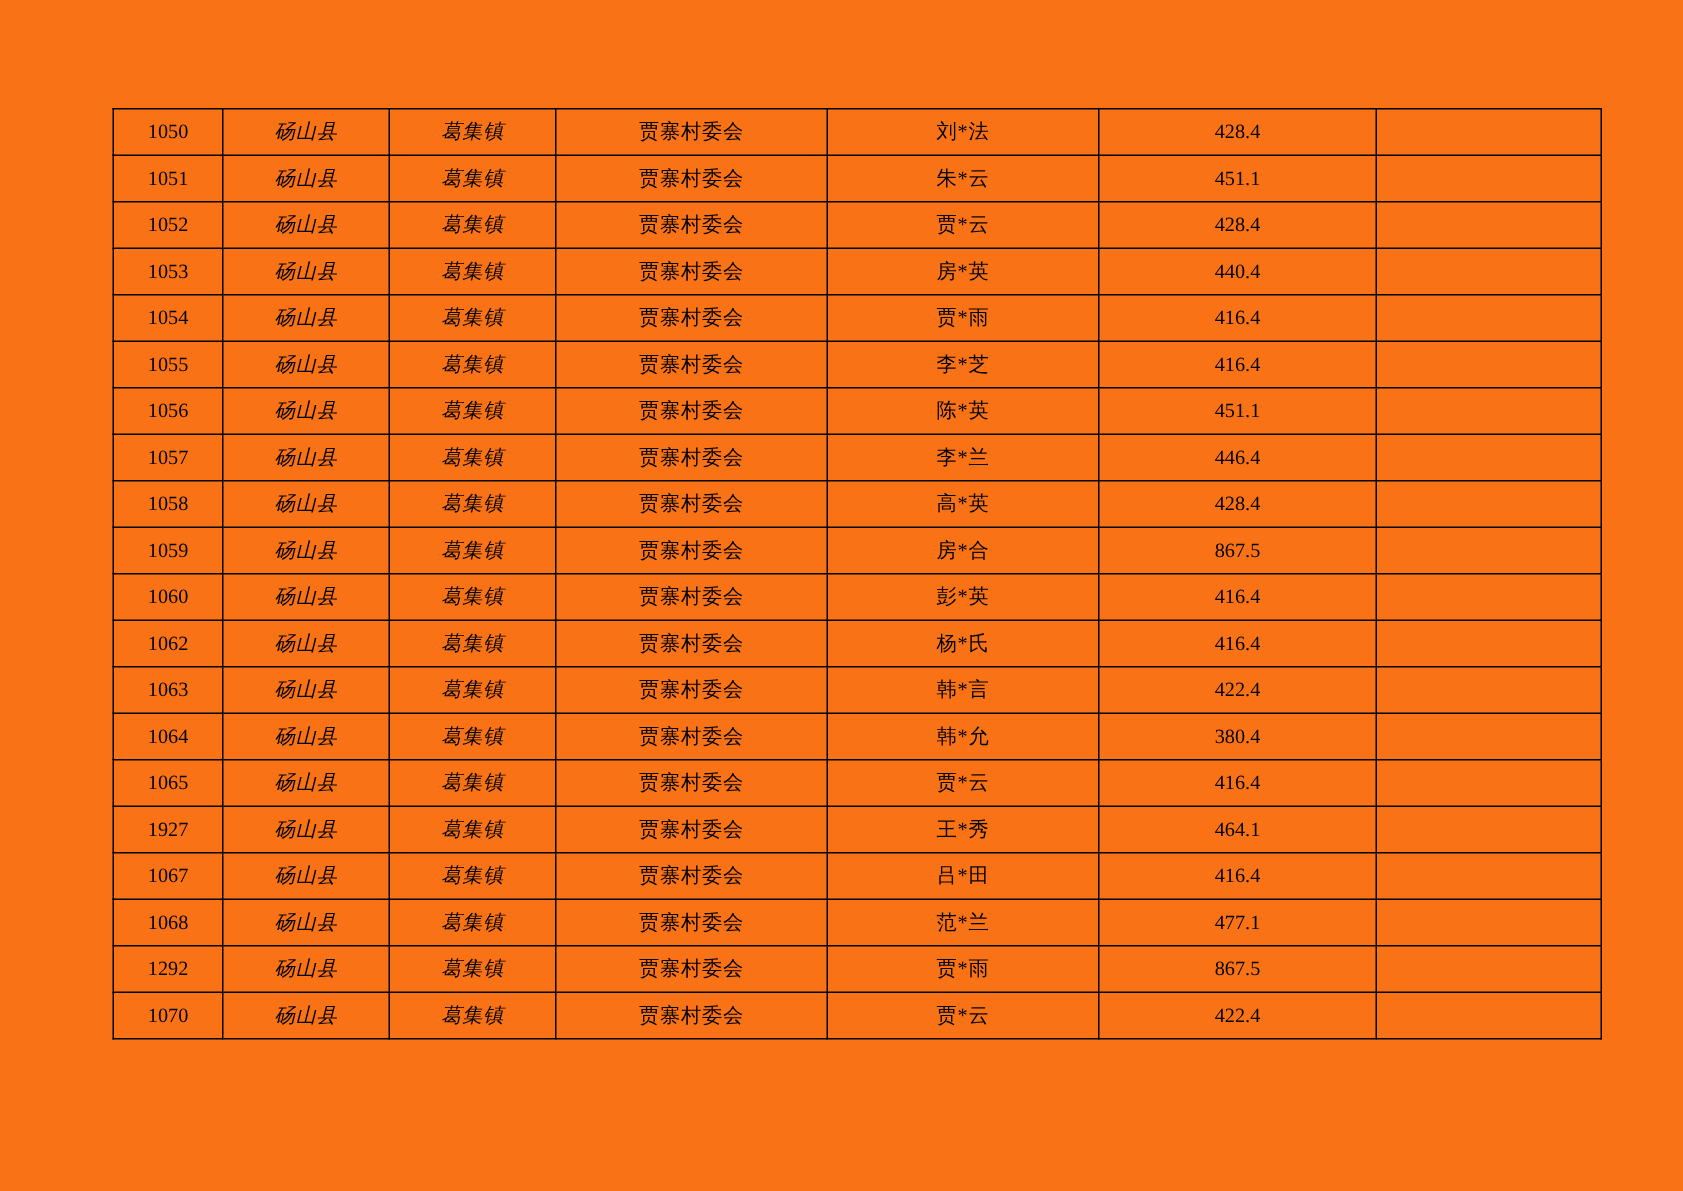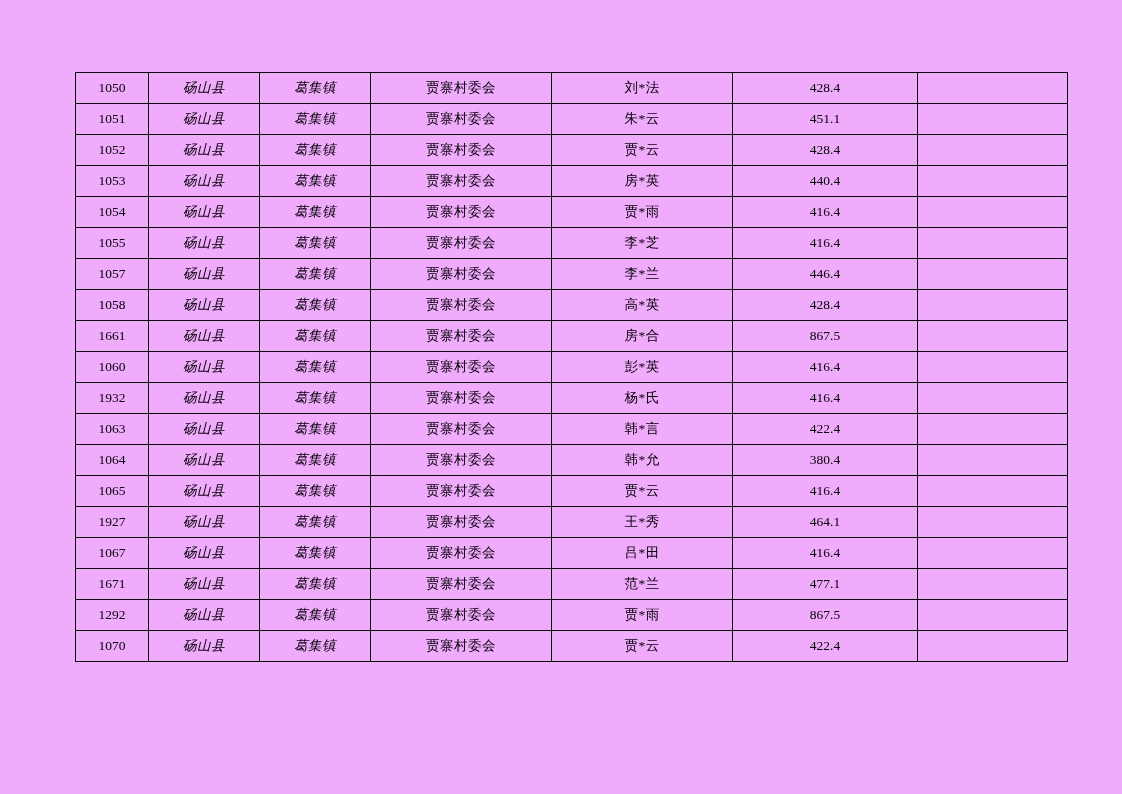--- a/index.html
+++ b/index.html
@@ -11,21 +11,21 @@
     width: 1122px;
     height: 794px;
     font-family: "Liberation Serif", "DejaVu Serif", serif;
     color: #000000;
     overflow: hidden;
   }
   .page {
     position: relative;
     width: 1122px;
     height: 794px;
-    background: #f0abfc;
+    background: #f97316;
   }
   .table-wrap {
     position: absolute;
     left: 75px;
     top: 72px;
     width: 957px;
   }
   table.data-table {
     border-collapse: collapse;
     table-layout: fixed;
@@ -116,57 +116,66 @@
           <tr>
             <td class="c-seq num">1055</td>
             <td class="c-county cn">砀山县</td>
             <td class="c-town cn">葛集镇</td>
             <td class="c-village cn">贾寨村委会</td>
             <td class="c-name cn">李*芝</td>
             <td class="c-amount num">416.4</td>
             <td class="c-note"></td>
           </tr>
           <tr>
+            <td class="c-seq num">1056</td>
+            <td class="c-county cn">砀山县</td>
+            <td class="c-town cn">葛集镇</td>
+            <td class="c-village cn">贾寨村委会</td>
+            <td class="c-name cn">陈*英</td>
+            <td class="c-amount num">451.1</td>
+            <td class="c-note"></td>
+          </tr>
+          <tr>
             <td class="c-seq num">1057</td>
             <td class="c-county cn">砀山县</td>
             <td class="c-town cn">葛集镇</td>
             <td class="c-village cn">贾寨村委会</td>
             <td class="c-name cn">李*兰</td>
             <td class="c-amount num">446.4</td>
             <td class="c-note"></td>
           </tr>
           <tr>
             <td class="c-seq num">1058</td>
             <td class="c-county cn">砀山县</td>
             <td class="c-town cn">葛集镇</td>
             <td class="c-village cn">贾寨村委会</td>
             <td class="c-name cn">高*英</td>
             <td class="c-amount num">428.4</td>
             <td class="c-note"></td>
           </tr>
           <tr>
-            <td class="c-seq num">1661</td>
+            <td class="c-seq num">1059</td>
             <td class="c-county cn">砀山县</td>
             <td class="c-town cn">葛集镇</td>
             <td class="c-village cn">贾寨村委会</td>
             <td class="c-name cn">房*合</td>
             <td class="c-amount num">867.5</td>
             <td class="c-note"></td>
           </tr>
           <tr>
             <td class="c-seq num">1060</td>
             <td class="c-county cn">砀山县</td>
             <td class="c-town cn">葛集镇</td>
             <td class="c-village cn">贾寨村委会</td>
             <td class="c-name cn">彭*英</td>
             <td class="c-amount num">416.4</td>
             <td class="c-note"></td>
           </tr>
           <tr>
-            <td class="c-seq num">1932</td>
+            <td class="c-seq num">1062</td>
             <td class="c-county cn">砀山县</td>
             <td class="c-town cn">葛集镇</td>
             <td class="c-village cn">贾寨村委会</td>
             <td class="c-name cn">杨*氏</td>
             <td class="c-amount num">416.4</td>
             <td class="c-note"></td>
           </tr>
           <tr>
             <td class="c-seq num">1063</td>
             <td class="c-county cn">砀山县</td>
@@ -206,21 +215,21 @@
           <tr>
             <td class="c-seq num">1067</td>
             <td class="c-county cn">砀山县</td>
             <td class="c-town cn">葛集镇</td>
             <td class="c-village cn">贾寨村委会</td>
             <td class="c-name cn">吕*田</td>
             <td class="c-amount num">416.4</td>
             <td class="c-note"></td>
           </tr>
           <tr>
-            <td class="c-seq num">1671</td>
+            <td class="c-seq num">1068</td>
             <td class="c-county cn">砀山县</td>
             <td class="c-town cn">葛集镇</td>
             <td class="c-village cn">贾寨村委会</td>
             <td class="c-name cn">范*兰</td>
             <td class="c-amount num">477.1</td>
             <td class="c-note"></td>
           </tr>
           <tr>
             <td class="c-seq num">1292</td>
             <td class="c-county cn">砀山县</td>

